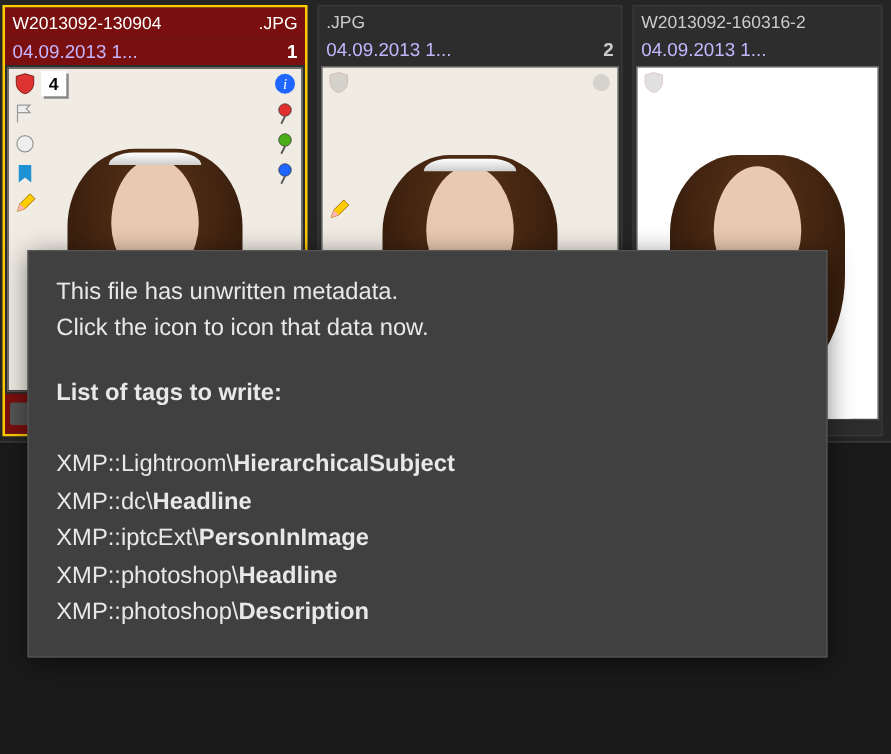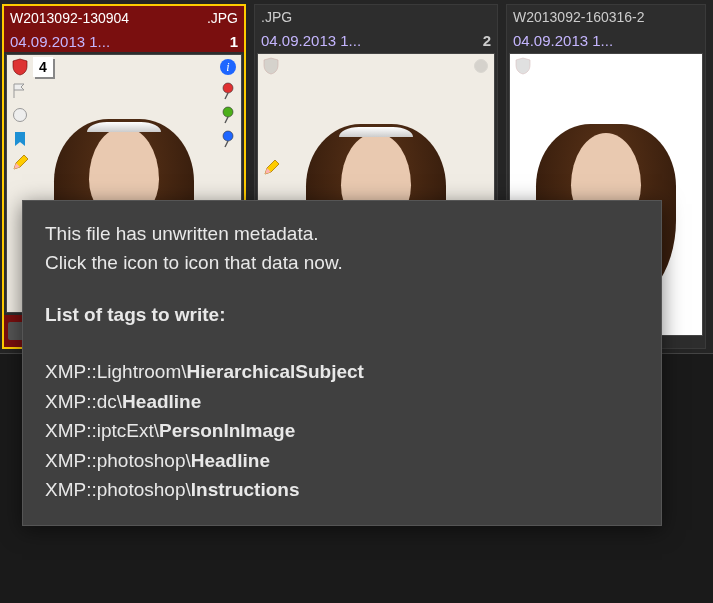--- a/index.html
+++ b/index.html
@@ -402,15 +402,15 @@
 
 <div class="tooltip">
   <div>This file has unwritten metadata.</div>
   <div>Click the icon to icon that data now.</div>
   <div class="heading">List of tags to write:</div>
   <div id="tag-list">
       <div class="tag-line">XMP::Lightroom<span>\</span><b>HierarchicalSubject</b></div>
       <div class="tag-line">XMP::dc<span>\</span><b>Headline</b></div>
       <div class="tag-line">XMP::iptcExt<span>\</span><b>PersonInImage</b></div>
       <div class="tag-line">XMP::photoshop<span>\</span><b>Headline</b></div>
-      <div class="tag-line">XMP::photoshop<span>\</span><b>Instructions</b></div>
+      <div class="tag-line">XMP::photoshop<span>\</span><b>Description</b></div>
     </div>
 </div>
 
 </body></html>

